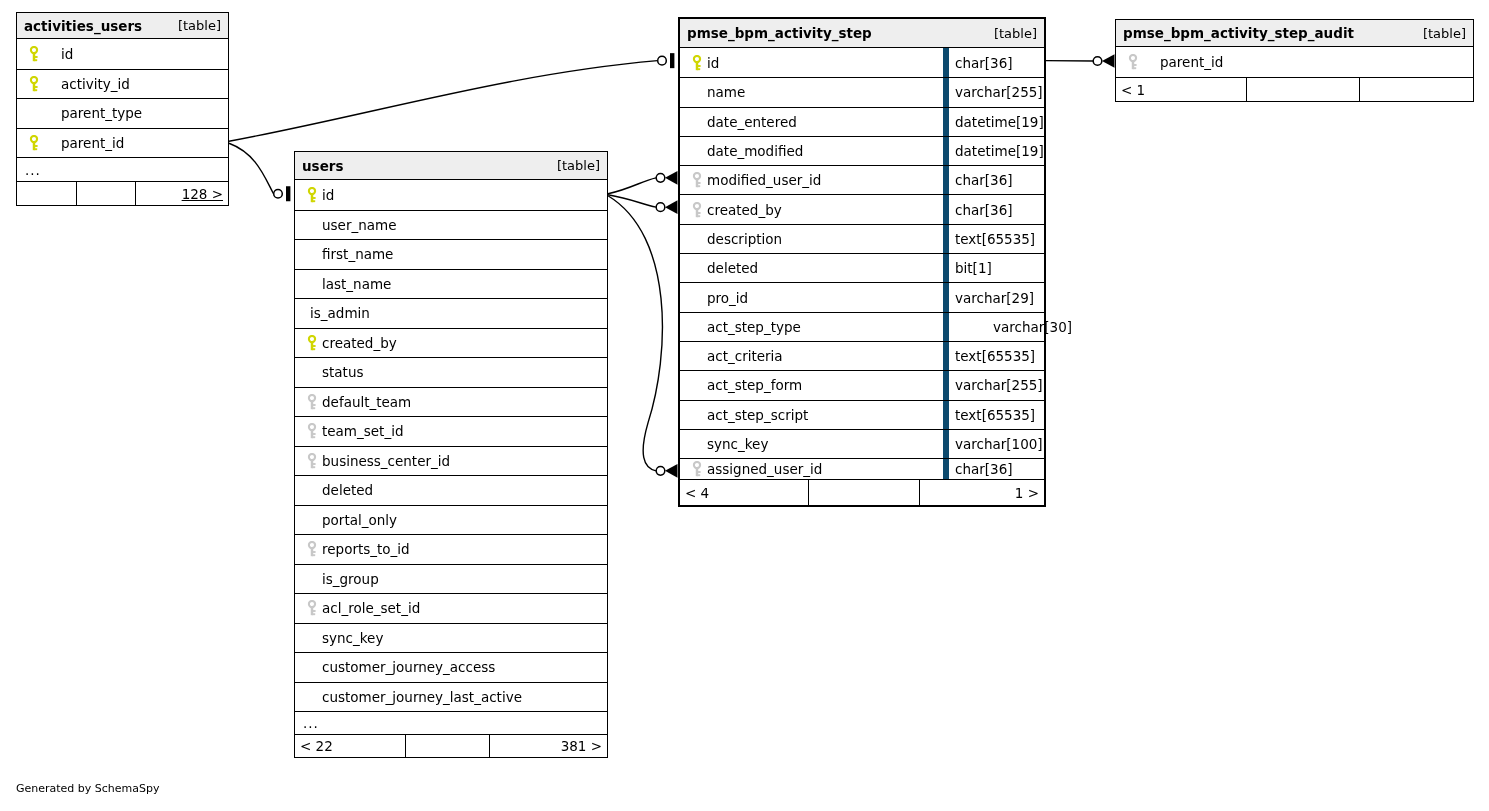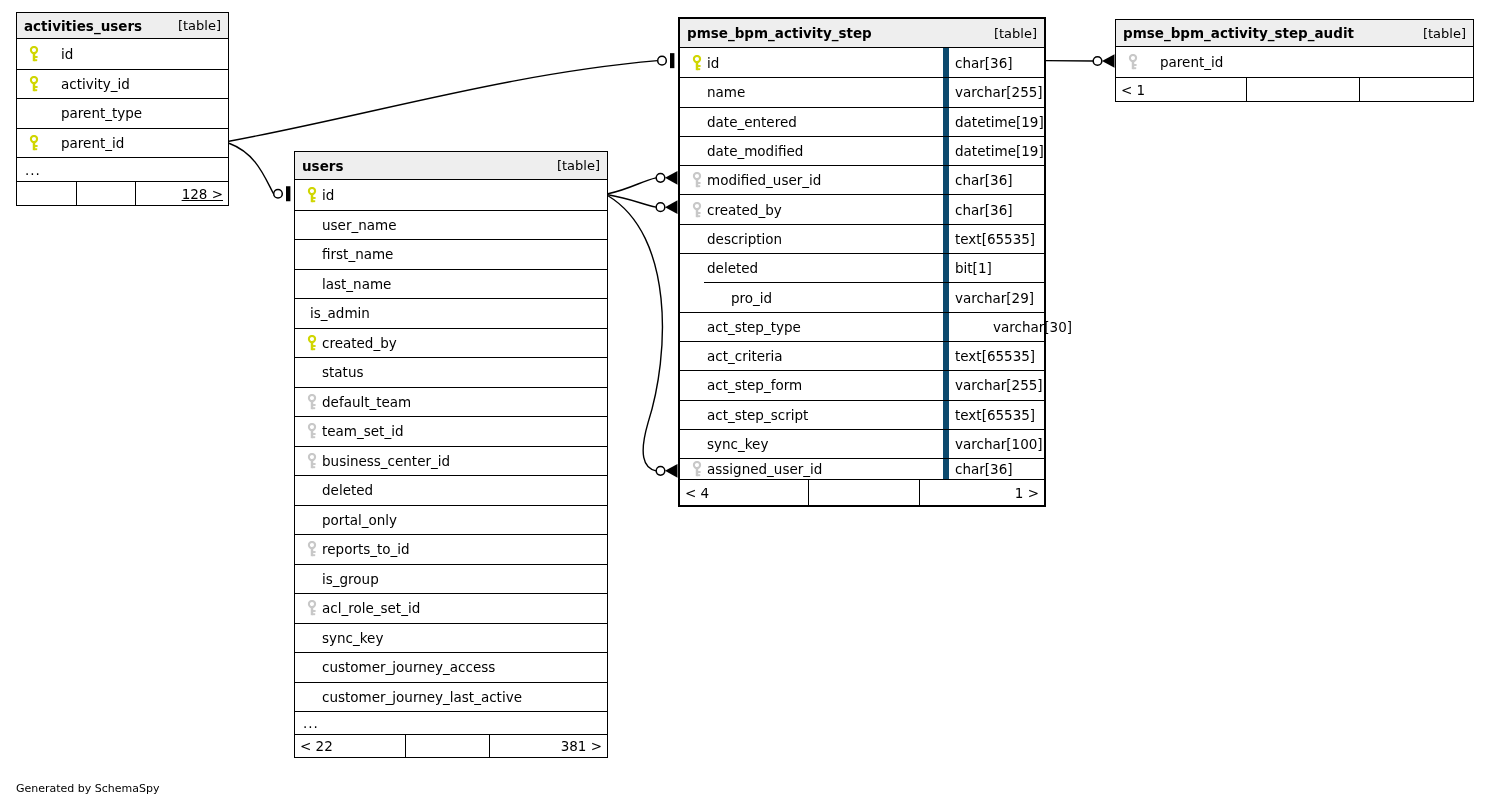--- a/index.html
+++ b/index.html
@@ -296,21 +296,21 @@
           <div class="type-cell" style="width: 101px;">char[36]</div>
         </div>
         <div class="tbl-row" style="height: 29.3px;">
           <span class="col-name" style="left: 27px;">description</span>
           <div class="type-cell" style="width: 101px;">text[65535]</div>
         </div>
         <div class="tbl-row" style="height: 29.3px;">
           <span class="col-name" style="left: 27px;">deleted</span>
           <div class="type-cell" style="width: 101px;">bit[1]</div>
         </div>
-        <div class="tbl-row" style="height: 29.3px; margin-left: 24px;">
+        <div class="tbl-row" style="height: 29.3px;">
           <span class="col-name" style="left: 27px;">pro_id</span>
           <div class="type-cell" style="width: 101px;">varchar[29]</div>
         </div>
         <div class="tbl-row" style="height: 29.3px;">
           <span class="col-name" style="left: 27px;">act_step_type</span>
           <div class="type-cell" style="width: 101px; padding-left: 44px;">varchar[30]</div>
         </div>
         <div class="tbl-row" style="height: 29.3px; text-align: right;">
           <span class="col-name" style="left: 27px;">act_criteria</span>
           <div class="type-cell" style="width: 101px;">text[65535]</div>

